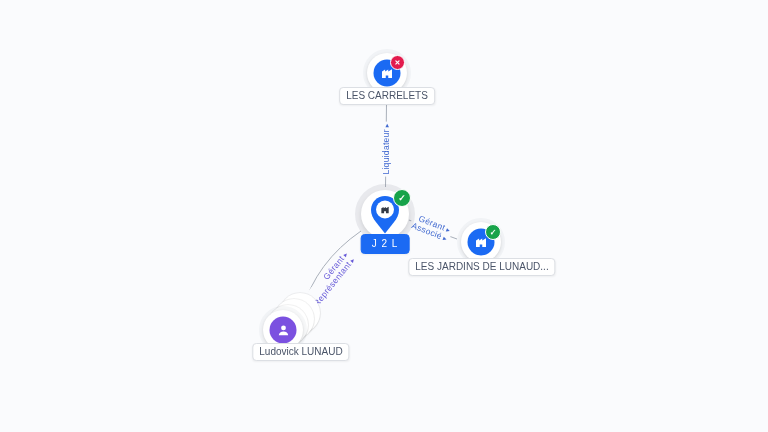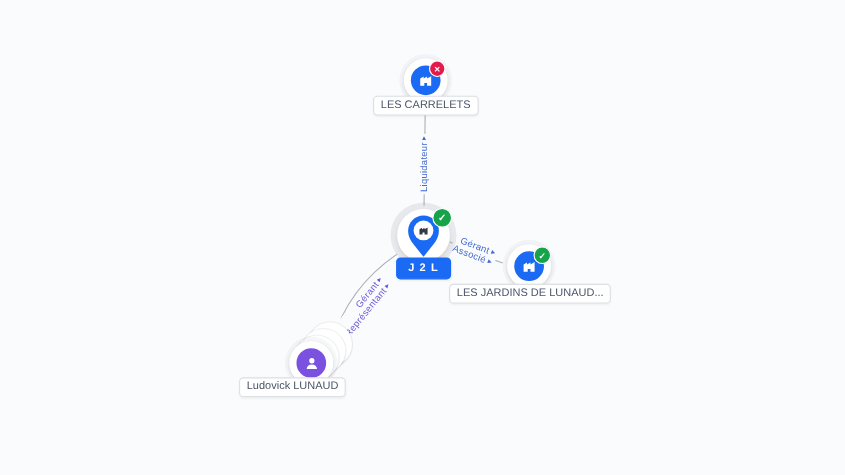--- a/index.html
+++ b/index.html
@@ -42,21 +42,21 @@
   }
 
   .pill{
     position:absolute;transform:translateX(-50%);white-space:nowrap;z-index:5;
     background:#fff;border:1px solid var(--node-label-border,#dcdfe4);border-radius:4px;
     padding:2px 6px 3px 6px;font-size:10px;color:var(--node-label-text,#4a5468);
     box-shadow:0 1px 2px rgba(0,0,0,.05);
   }
   .pill.focus{
     background:var(--primary-blue,#1b6af3);border-color:var(--primary-blue,#1b6af3);
-    color:#fff;font-weight:bold;letter-spacing:1px;padding:3px 10px 4px 10px;border-radius:4px;
+    color:#fff;font-weight:normal;letter-spacing:1px;padding:3px 10px 4px 10px;border-radius:4px;
   }
 
   
   .edge-label{
     position:absolute;z-index:2;display:flex;flex-direction:column;align-items:flex-end;
     font-size:8.5px;line-height:9px;letter-spacing:.3px;
     background:var(--canvas-bg,#fafbfd);padding:1px 2px;
   }
   .edge-label .ln{display:flex;align-items:center;gap:2px;}
   .edge-label .arr{font-size:7px;line-height:7px;}
@@ -151,16 +151,16 @@
     <div class="ghost" style="left:274px;top:299px;"></div>
     <div class="ghost" style="left:268px;top:305px;"></div>
     <div class="circle-white" style="left:263px;top:310px;">
       <div class="circle-inner purple">
         <svg width="16" height="16" viewBox="0 0 24 24">
           <circle cx="12" cy="8.2" r="3.6" fill="#ffffff"></circle>
           <path d="M5 19.3a7 5.9 0 0 1 14 0z" fill="#ffffff"></path>
         </svg>
       </div>
     </div>
-    <div class="pill" style="left:266px;top:343px;">Ludovick LUNAUD</div>
+    <div class="pill" style="left:301px;top:343px;">Ludovick LUNAUD</div>
   </div>
 
 </div>
 
 </body></html>

